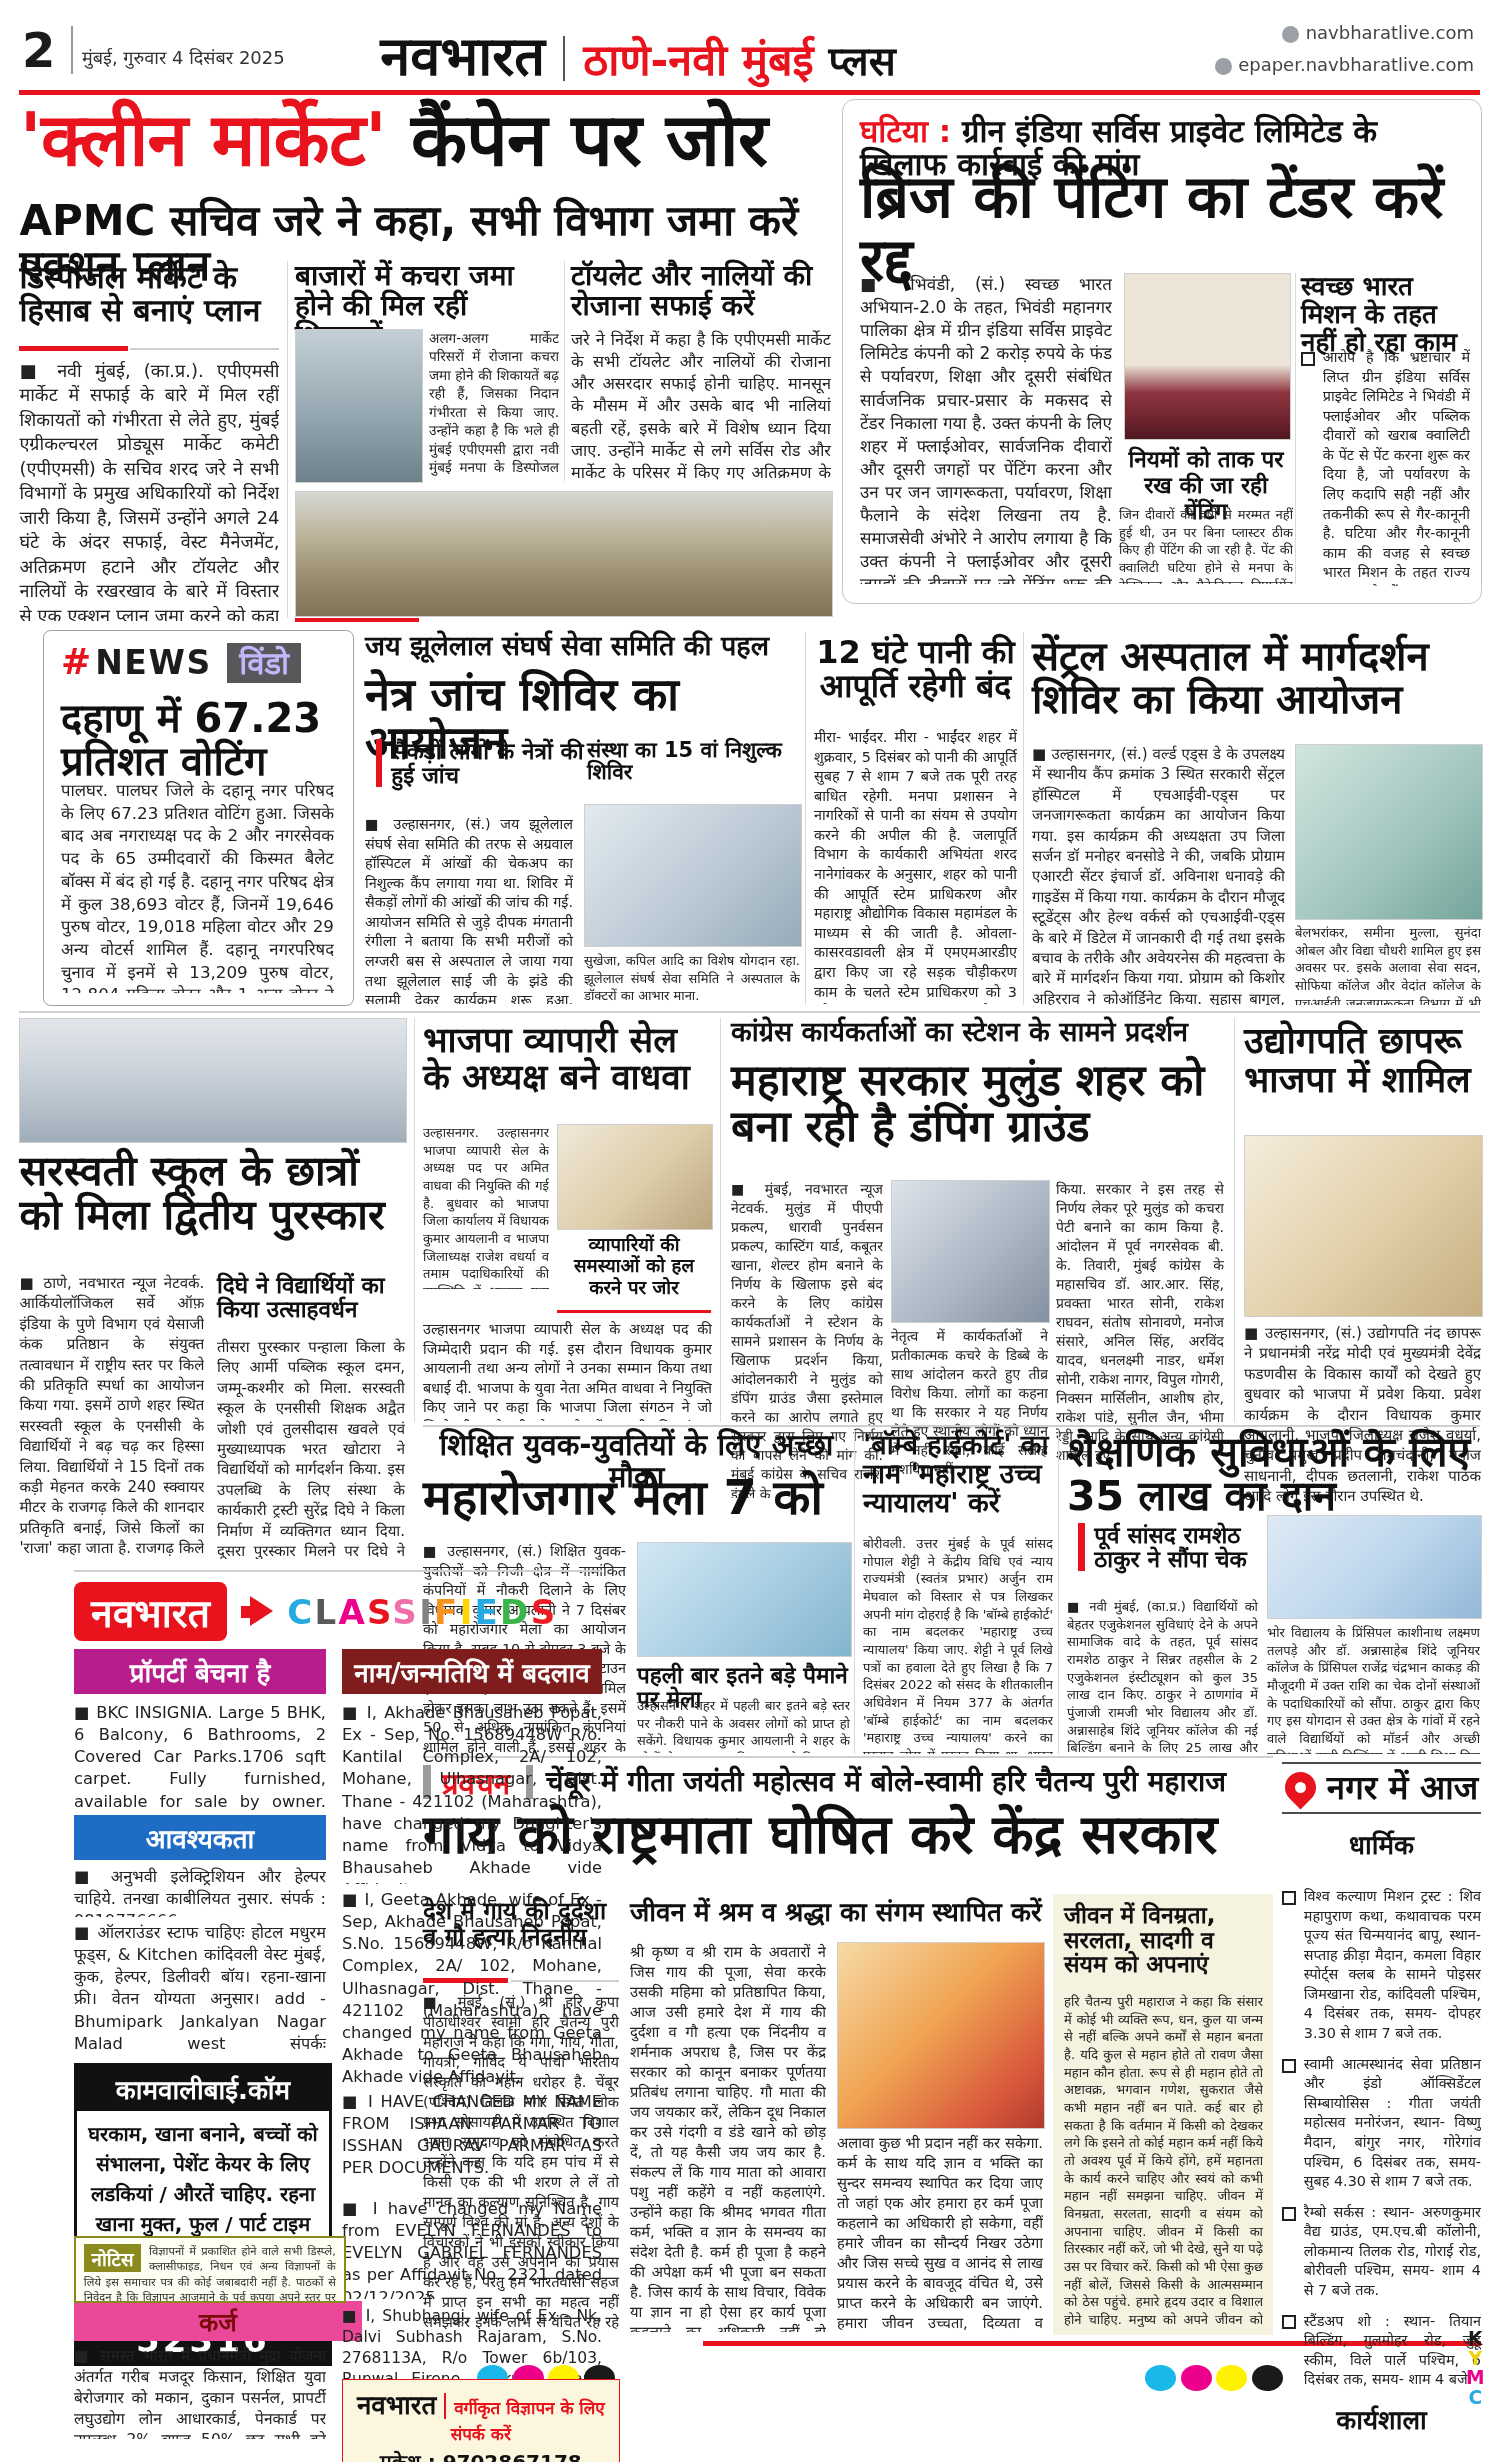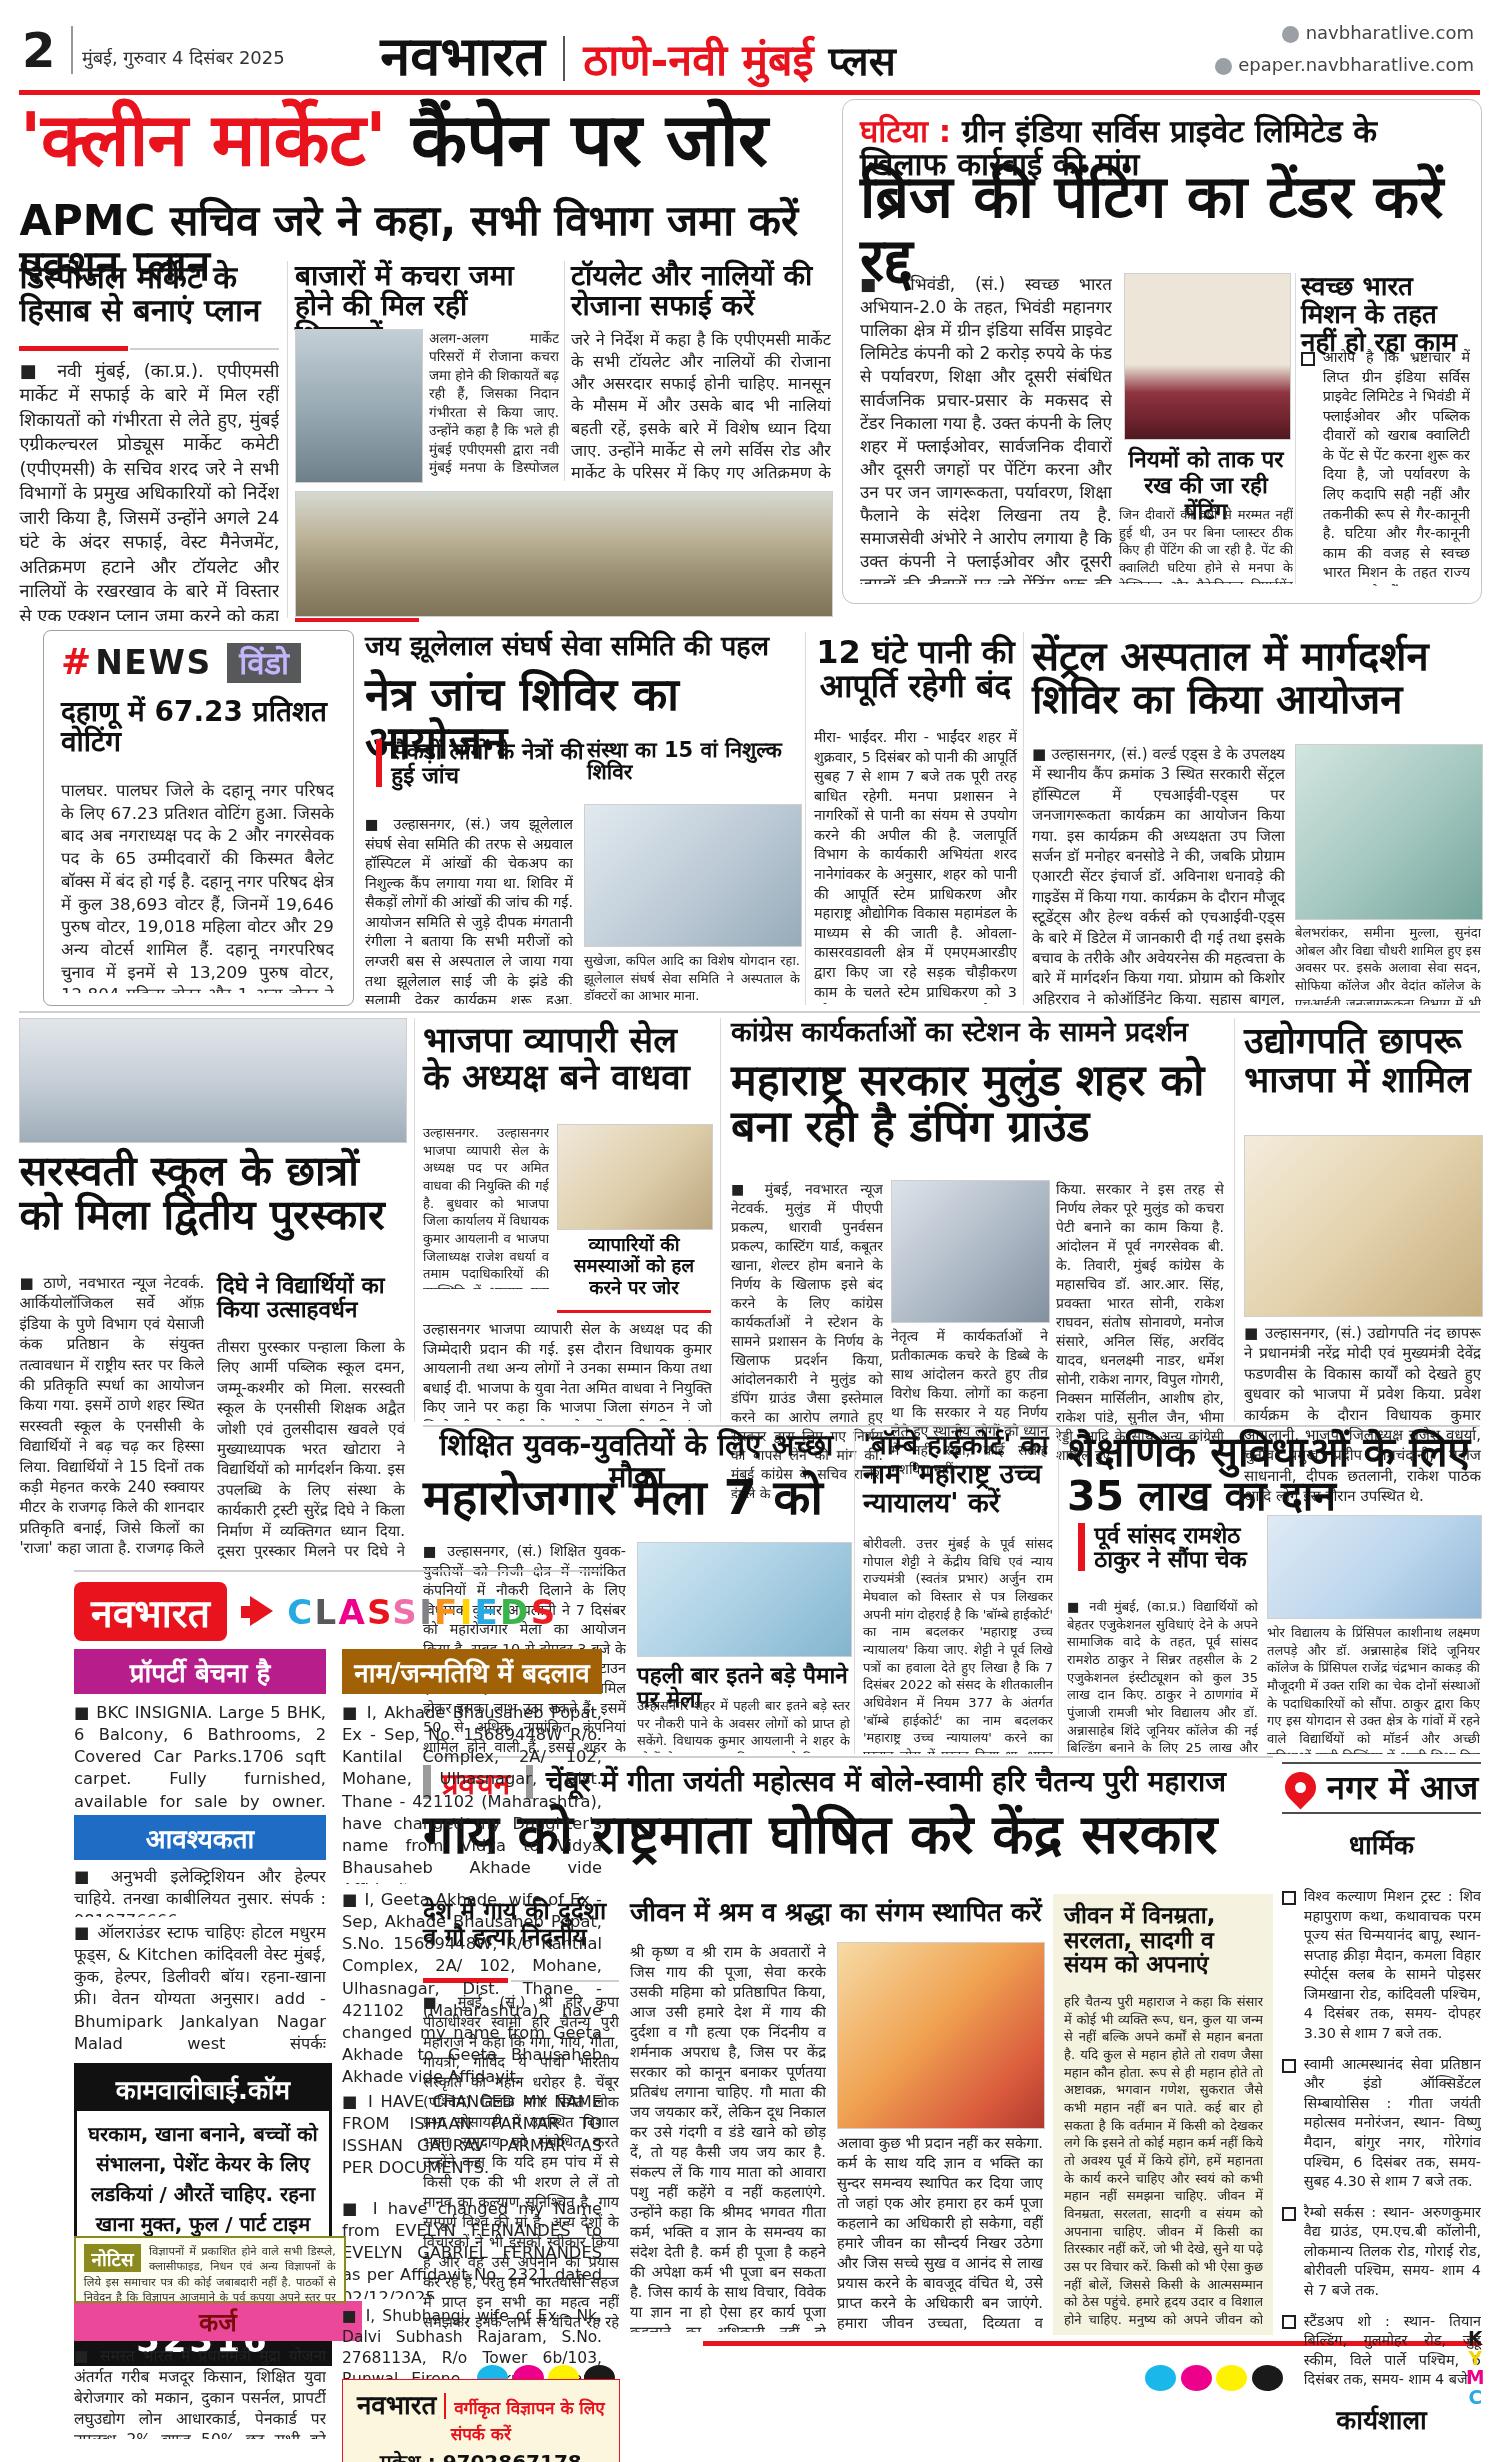--- a/index.html
+++ b/index.html
@@ -96,21 +96,21 @@
 
   </div>
   <div class="vl" style="left:1295px;top:273px;height:311px;"></div>
 
   <div class="box" style="left:43px;top:630px;width:309px;height:374px;border-radius:7.8px;border-color:#9f9f9f;"></div>
   <div class="abs" style="left:61px;top:641px;">
     <span class="red" style="font-size:36px;font-weight:bold;">#</span>
     <span style="font-size:33px;font-weight:bold;letter-spacing:1.6px;">NEWS</span>
     <span style="font-size:31px;font-weight:bold;background:#57585a;color:#c4b5fd;padding:1.6px 12.4px;margin-left:11px;">विंडो</span>
   </div>
-  <div class="abs hl" style="left:61px;top:697px;width:273px;font-size:28px;">दहाणू में 67.23 प्रतिशत वोटिंग</div>
+  <div class="abs hl" style="left:61px;top:697px;width:273px;font-size:40px;">दहाणू में 67.23 प्रतिशत वोटिंग</div>
   <div class="abs bd" style="left:61px;top:779px;width:273px;height:214px;font-size:16.7px;">पालघर. पालघर जिले के दहानू नगर परिषद के लिए 67.23 प्रतिशत वोटिंग हुआ. जिसके बाद अब नगराध्यक्ष पद के 2 और नगरसेवक पद के 65 उम्मीदवारों की किस्मत बैलेट बॉक्स में बंद हो गई है. दहानू नगर परिषद क्षेत्र में कुल 38,693 वोटर हैं, जिनमें 19,646 पुरुष वोटर, 19,018 महिला वोटर और 29 अन्य वोटर्स शामिल हैं. दहानू नगरपरिषद चुनाव में इनमें से 13,209 पुरुष वोटर, 12,804 महिला वोटर और 1 अन्य वोटर ने 13 वार्ड के 41 पोलिंग स्टेशनों पर अपने वोट का इस्तेमाल किया. इस बार वोटिंग 67.23 प्रतिशत रही.</div>
 
   <div class="abs hl" style="left:365px;top:632px;width:435px;font-size:27px;">जय झूलेलाल संघर्ष सेवा समिति की पहल</div>
   <div class="abs hl" style="left:365px;top:671px;width:435px;font-size:45px;">नेत्र जांच शिविर का आयोजन</div>
   <div class="abs hl" style="left:376px;top:739px;width:193px;font-size:22.5px;border-left:6.2px solid #e8131c;padding-left:9.3px;">सैकड़ों लोगों के नेत्रों की हुई जांच</div>
   <div class="abs hl" style="left:587px;top:739px;width:213px;font-size:21px;">संस्था का 15 वां निशुल्क शिविर</div>
   <div class="abs bd" style="left:365px;top:815px;width:208px;height:189px;font-size:14.4px;">■ उल्हासनगर, (सं.) जय झूलेलाल संघर्ष सेवा समिति की तरफ से अग्रवाल हॉस्पिटल में आंखों की चेकअप का निशुल्क कैंप लगाया गया था. शिविर में सैकड़ों लोगों की आंखों की जांच की गई. आयोजन समिति से जुड़े दीपक मंगतानी रंगीला ने बताया कि सभी मरीजों को लग्जरी बस से अस्पताल ले जाया गया तथा झूलेलाल साई जी के झंडे की सलामी देकर कार्यक्रम शुरू हुआ. अस्पताल में रेटिना, मोतियाबिंद व अन्य आंखों से संबंधित बीमारियों का चेकअप हुआ.</div>
   <div class="ph" style="left:584px;top:804px;width:216px;height:141px;background:linear-gradient(135deg,#e2eaef,#bccad6 55%,#97abb9);"></div>
   <div class="abs bd" style="left:584px;top:952px;width:216px;height:53px;font-size:13px;">सुखेजा, कपिल आदि का विशेष योगदान रहा. झूलेलाल संघर्ष सेवा समिति ने अस्पताल के डॉक्टरों का आभार माना.</div>
 
@@ -227,21 +227,21 @@
   <div class="abs" style="left:74px;top:2063px;width:252px;border:3.9px solid #111;">
     <div style="background:#111;color:#fff;font-size:26px;font-weight:bold;text-align:center;padding:4.7px 0;">कामवालीबाई.कॉम</div>
     <div style="font-size:20px;font-weight:bold;text-align:center;padding:7.8px 6.2px;line-height:1.5;color:#111;">घरकाम, खाना बनाने, बच्चों को संभालना, पेशेंट केयर के लिए लडकियां / औरतें चाहिए. रहना खाना मुक्त, फुल / पार्ट टाइम आकर्षक पगार.</div>
     <div style="background:#111;color:#fff;font-size:34px;font-weight:bold;text-align:center;padding:3.1px 0;letter-spacing:3.1px;">98194 52316</div>
   </div>
 
   <div class="abs bannerhead" style="left:74px;top:2301px;width:288px;font-size:25px;background:#ec4899;color:#7a0c0c;padding:3.1px 0;">कर्ज</div>
   <div class="abs bd" style="left:74px;top:2346px;width:252px;height:93px;font-size:15.5px;">■ समस्त भारत में प्रधानमंत्री मुद्रा योजना अंतर्गत गरीब मजदूर किसान, शिक्षित युवा बेरोजगार को मकान, दुकान पसर्नल, प्रापर्टी लघुउद्योग लोन आधारकार्ड, पेनकार्ड पर उपलब्ध 2% ब्याज 50% छुट सभी को 8178449080</div>
 
   <div class="abs bd" style="left:342px;top:1649px;width:260px;height:0;"></div>
-  <div class="abs bannerhead" style="left:342px;top:1649px;width:260px;font-size:26px;background:#a16207;padding:4.7px 0;">नाम/जन्मतिथि में बदलाव</div>
+  <div class="abs bannerhead" style="left:342px;top:1649px;width:260px;font-size:26px;background:#7f1d1d;padding:4.7px 0;">नाम/जन्मतिथि में बदलाव</div>
   <div class="abs bd" style="left:342px;top:1702px;width:260px;height:182px;font-size:16.3px;">■ I, Akhade Bhausaheb Popat, Ex - Sep, No. 15689448W R/o. Kantilal Complex, 2A/ 102, Mohane, Ulhasnagar, Dist. Thane - 421102 (Maharashtra), have changed my Daughter's name from Vidya to Vidya Bhausaheb Akhade vide Affidavit.</div>
   <div class="abs bd" style="left:342px;top:1889px;width:260px;height:196px;font-size:16.3px;">■ I, Geeta Akhade, wife of Ex - Sep, Akhade Bhausaheb Popat, S.No. 15689448W, R/o Kantilal Complex, 2A/ 102, Mohane, Ulhasnagar, Dist. Thane - 421102 (Maharashtra), have changed my name from Geeta Akhade to Geeta Bhausaheb Akhade vide Affidavit.</div>
   <div class="abs bd" style="left:342px;top:2091px;width:260px;height:101px;font-size:16.3px;">■ I HAVE CHANGED MY NAME FROM ISHAAN PARMAR TO ISSHAN GAURAV PARMAR AS PER DOCUMENTS.</div>
   <div class="abs bd" style="left:342px;top:2198px;width:260px;height:101px;font-size:16.3px;">■ I have changed my Name from EVELYN FERNANDES to EVELYN GABRIEL FERNANDES as per Affidavit No. 2321 dated 02/12/2025.</div>
   <div class="abs bd" style="left:342px;top:2306px;width:260px;height:134px;font-size:15.5px;">■ I, Shubhangi, wife of Ex - Nk, Dalvi Subhash Rajaram, S.No. 2768113A, R/o Tower 6b/103, Runwal Eirene, Balkum, Thane (W) - 400608 (Maharashtra), have changed my name from Shubhangi to Shubhangi S. Dalvi &amp; DOB from 29 yrs &amp; Not Recorded to 01/06/1965 vide Affidavit.</div>
 
   <div class="abs" style="left:74px;top:2444px;width:0;height:0;"></div>
 
   <div class="abs" style="left:74px;top:2442px;width:0;height:0;"></div>
 

